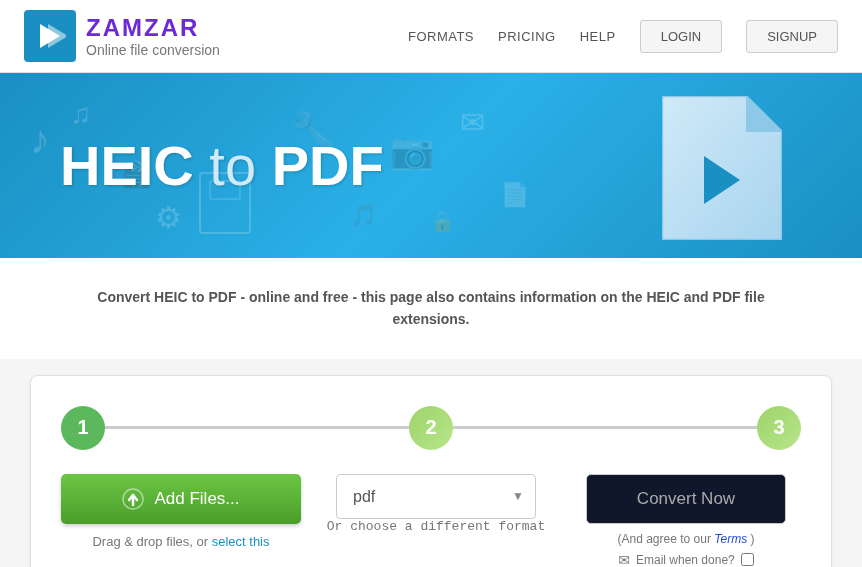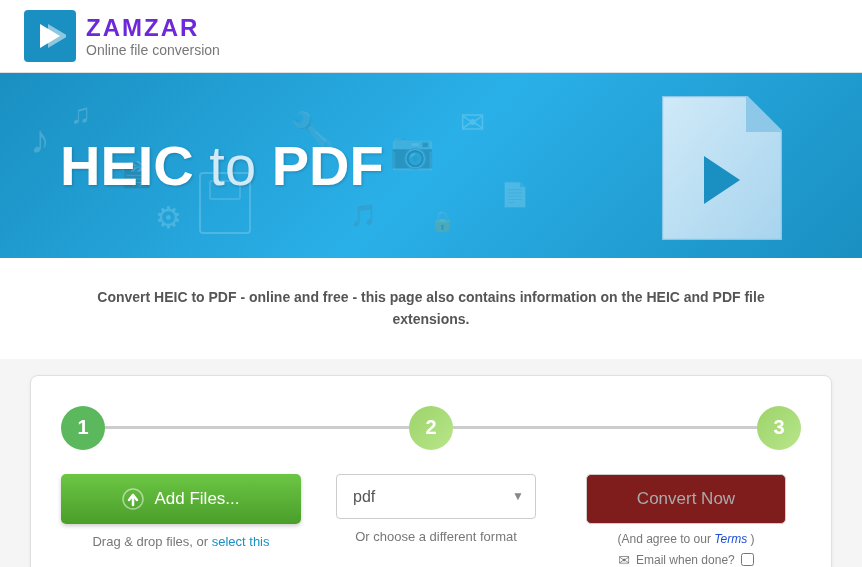--- a/index.html
+++ b/index.html
@@ -218,28 +218,28 @@
     .format-select-arrow {
       position: absolute;
       right: 12px;
       top: 50%;
       transform: translateY(-50%);
       pointer-events: none;
       color: #888;
       font-size: 12px;
     }
     .choose-format-text {
-      margin-top: 10px;
       font-size: 13px;
       color: #777;
+      font-family: Liberation Mono, monospace;
     }
 
     
     .convert-btn {
-      background: #7f1d1d;
+      background: #0f172a;
       color: #aaa;
       border: 1px solid #ccc;
       border-radius: 5px;
       padding: 14px 28px;
       font-size: 17px;
       cursor: not-allowed;
       width: 200px;
     }
     .agree-text {
       margin-top: 8px;
@@ -272,20 +272,27 @@
       <svg width="32" height="32" viewBox="0 0 32 32">
         <polygon points="6,4 26,16 6,28" fill="#fff"></polygon>
         <polygon points="14,4 34,16 14,28" fill="rgba(255,255,255,0.5)"></polygon>
       </svg>
     </div>
     <div class="logo-text-area">
       <span class="logo-name">ZAMZAR</span>
       <span class="logo-tagline">Online file conversion</span>
     </div>
   </div>
+  <nav class="nav-area">
+    <a class="nav-link">FORMATS</a>
+    <a class="nav-link">PRICING</a>
+    <a class="nav-link">HELP</a>
+    <button class="nav-btn">LOGIN</button>
+    <button class="nav-btn">SIGNUP</button>
+  </nav>
 </header>
 
 <div class="banner">
 
   <svg class="banner-bg-icons" viewBox="0 0 862 185" xmlns="http://www.w3.org/2000/svg">
 
     <text x="30" y="80" font-size="40" fill="#fff">♪</text>
     <text x="70" y="50" font-size="28" fill="#fff">♫</text>
 
     <text x="290" y="70" font-size="36" fill="#fff">🔧</text>

